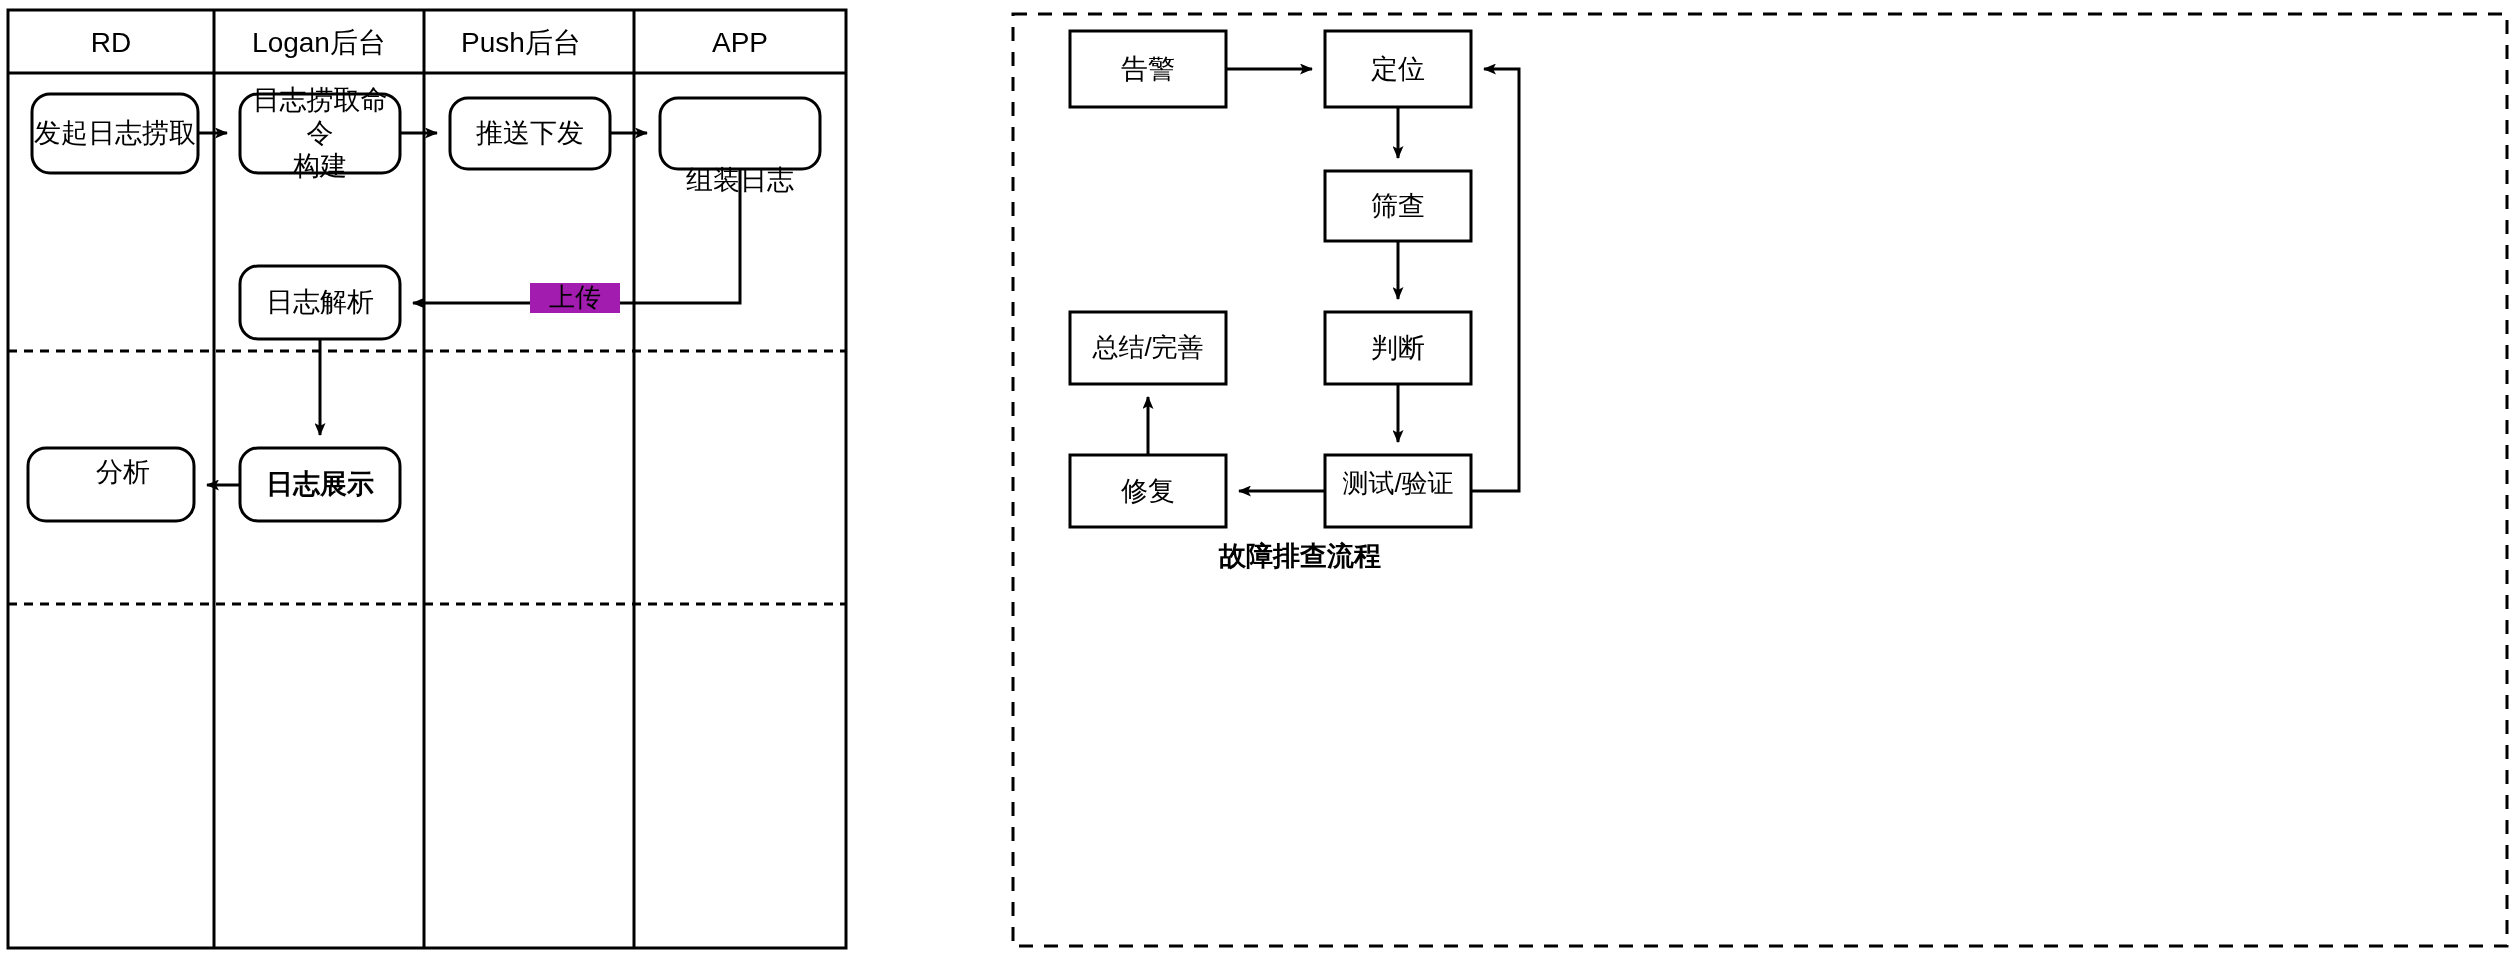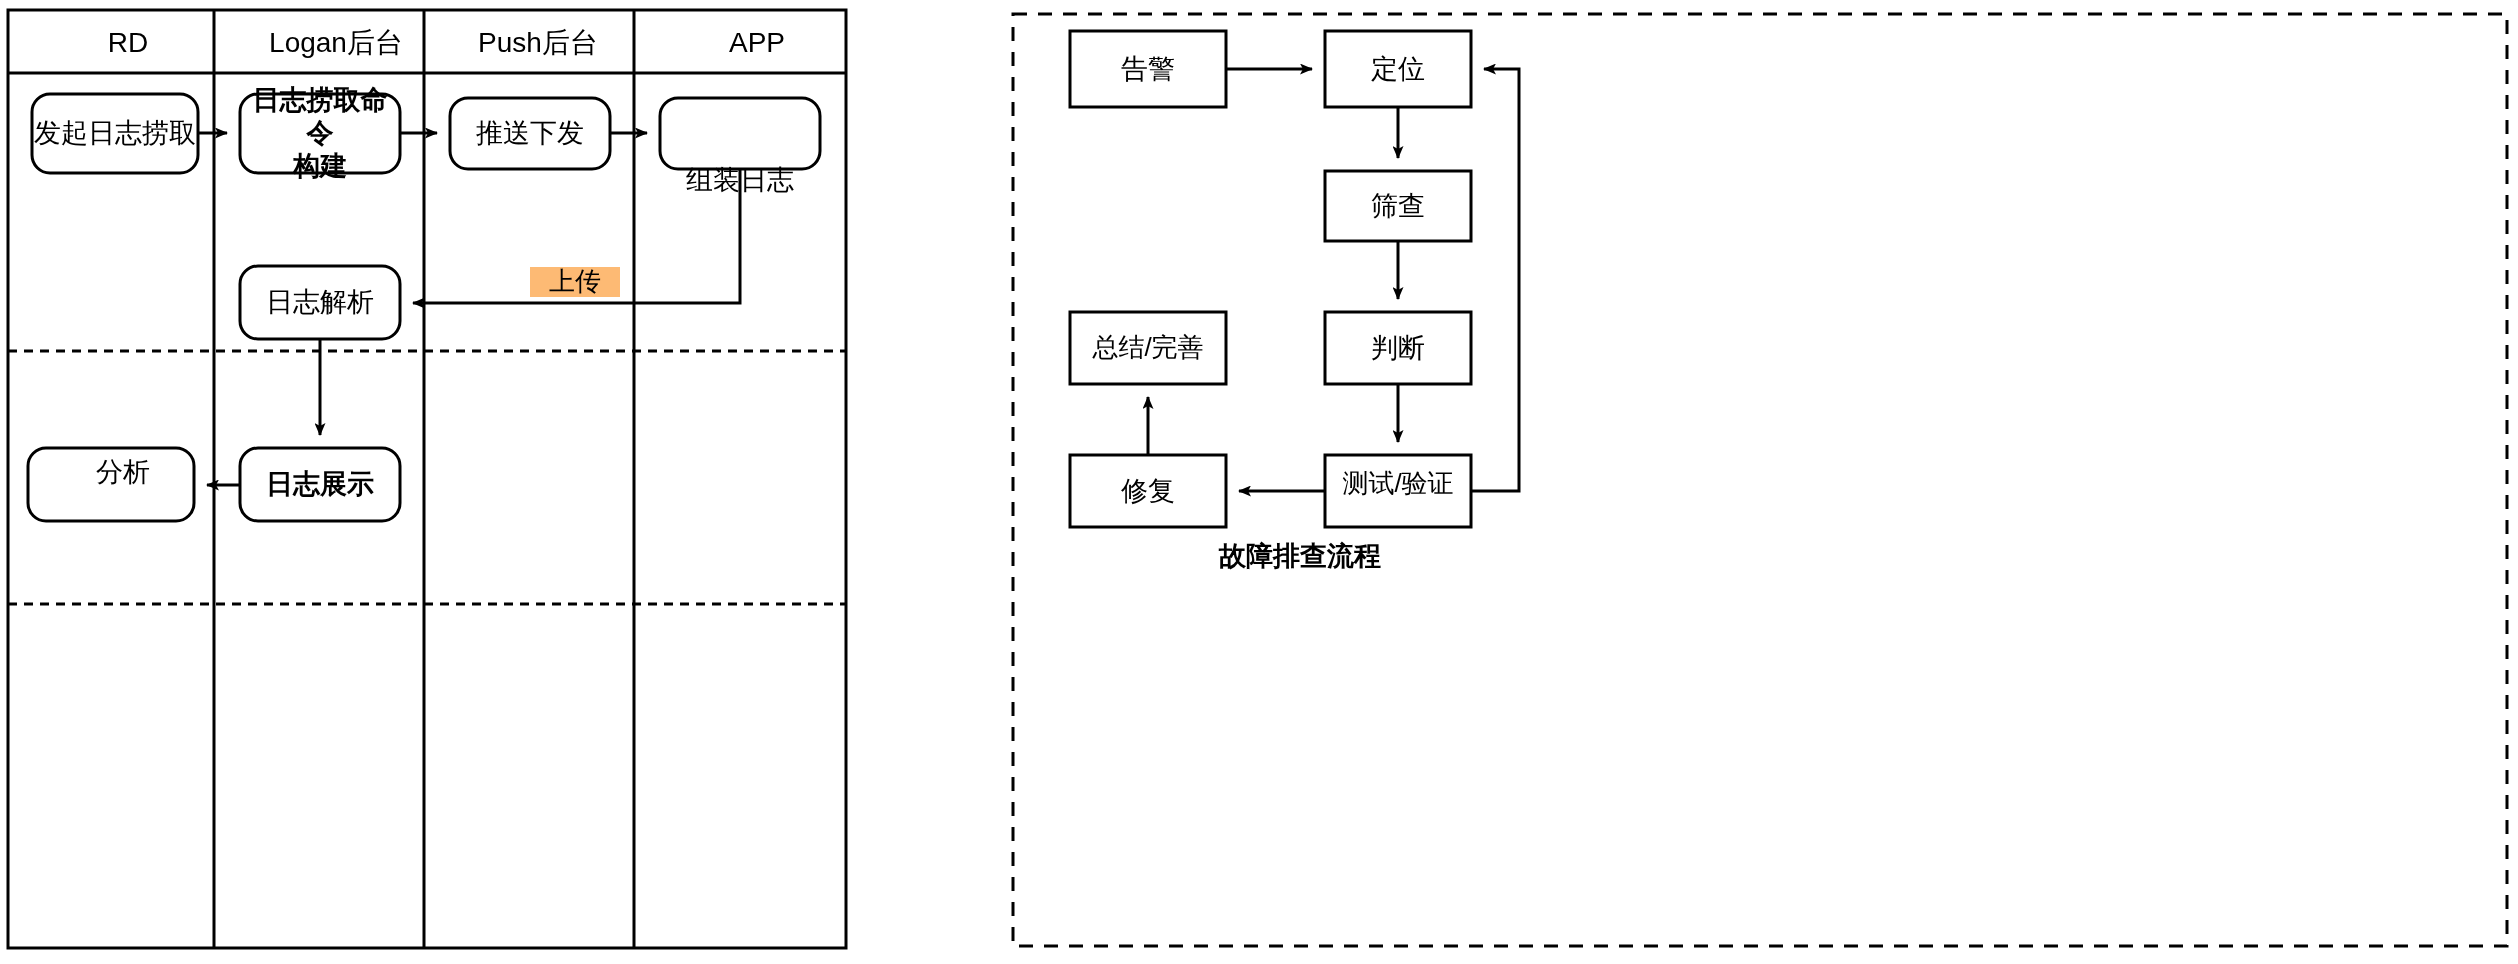--- a/index.html
+++ b/index.html
@@ -1,21 +1,21 @@
 <!DOCTYPE html>
 <html><head>
 <meta charset="utf-8">
 <style>
   html,body{margin:0;padding:0;background:#ffffff;}
   body{width:2518px;height:964px;font-family:"Liberation Sans","DejaVu Sans",sans-serif;color:#000;overflow:hidden;}
   .canvas{position:relative;width:2518px;height:964px;}
   svg.layer{position:absolute;left:0;top:0;width:2518px;height:964px;}
   .lbl{position:absolute;display:flex;align-items:center;justify-content:center;text-align:center;
        font-family:"Liberation Sans","DejaVu Sans",sans-serif;color:#000;line-height:1.22;pointer-events:none;}
-  .f28{font-size:28px;margin-left:17px;}
+  .f28{font-size:28px;}
   .f27{font-size:27px;border-radius:14px;}
   .f26{font-size:26px;}
   .bold{font-weight:700;}
 </style>
 </head>
 <body>
 
 <div class="canvas">
 
   <svg class="layer" viewBox="0 0 2518 964">
@@ -94,32 +94,32 @@
     </g>
   </svg>
 
   <div class="lbl f28" style="left:8px;top:22px;width:206px;height:42px;">RD</div>
   <div class="lbl f28" style="left:214px;top:22px;width:210px;height:42px;">Logan后台</div>
   <div class="lbl f28" style="left:424px;top:22px;width:194px;height:42px;">Push后台</div>
   <div class="lbl f28" style="left:634px;top:22px;width:212px;height:42px;">APP</div>
 
   <div class="lbl f27" style="left:32px;top:94px;width:166px;height:79px;">发起日志捞取</div>
 
-  <div class="lbl f27" style="left:240px;top:94px;width:160px;height:79px;flex-direction:column;font-weight:bold;">
+  <div class="lbl f27" style="left:240px;top:94px;width:160px;height:79px;flex-direction:column;">
     <span>日志捞取命令</span>
     <span>构建</span>
   </div>
 
   <div class="lbl f27" style="left:450px;top:98px;width:160px;height:71px;">推送下发</div>
   <div class="lbl f27" style="left:660px;top:98px;width:160px;height:71px;margin-top:47px;">组装日志</div>
   <div class="lbl f27" style="left:240px;top:266px;width:160px;height:73px;">日志解析</div>
   <div class="lbl f27" style="left:240px;top:448px;width:160px;height:73px;font-weight:bold;">日志展示</div>
   <div class="lbl f27" style="left:28px;top:436px;width:190px;height:73px;">分析</div>
 
-  <div class="lbl f26" style="left:530px;top:267px;width:90px;height:30px;background:#fdba74;">上传</div>
+  <div class="lbl f26" style="left:530px;top:283px;width:90px;height:30px;background:#a21caf;">上传</div>
 
   <div class="lbl f27" style="left:1070px;top:31px;width:156px;height:76px;">告警</div>
   <div class="lbl f27" style="left:1325px;top:31px;width:146px;height:76px;">定位</div>
   <div class="lbl f27" style="left:1325px;top:171px;width:146px;height:70px;">筛查</div>
   <div class="lbl f27" style="left:1325px;top:312px;width:146px;height:72px;">判断</div>
   <div class="lbl f26" style="left:1325px;top:455px;width:146px;height:57px;">测试/验证</div>
   <div class="lbl f27" style="left:1070px;top:455px;width:156px;height:72px;">修复</div>
   <div class="lbl f26" style="left:1070px;top:312px;width:156px;height:72px;">总结/完善</div>
 
   <div class="lbl f27 bold" style="left:1120px;top:538px;width:360px;height:36px;">故障排查流程</div>

